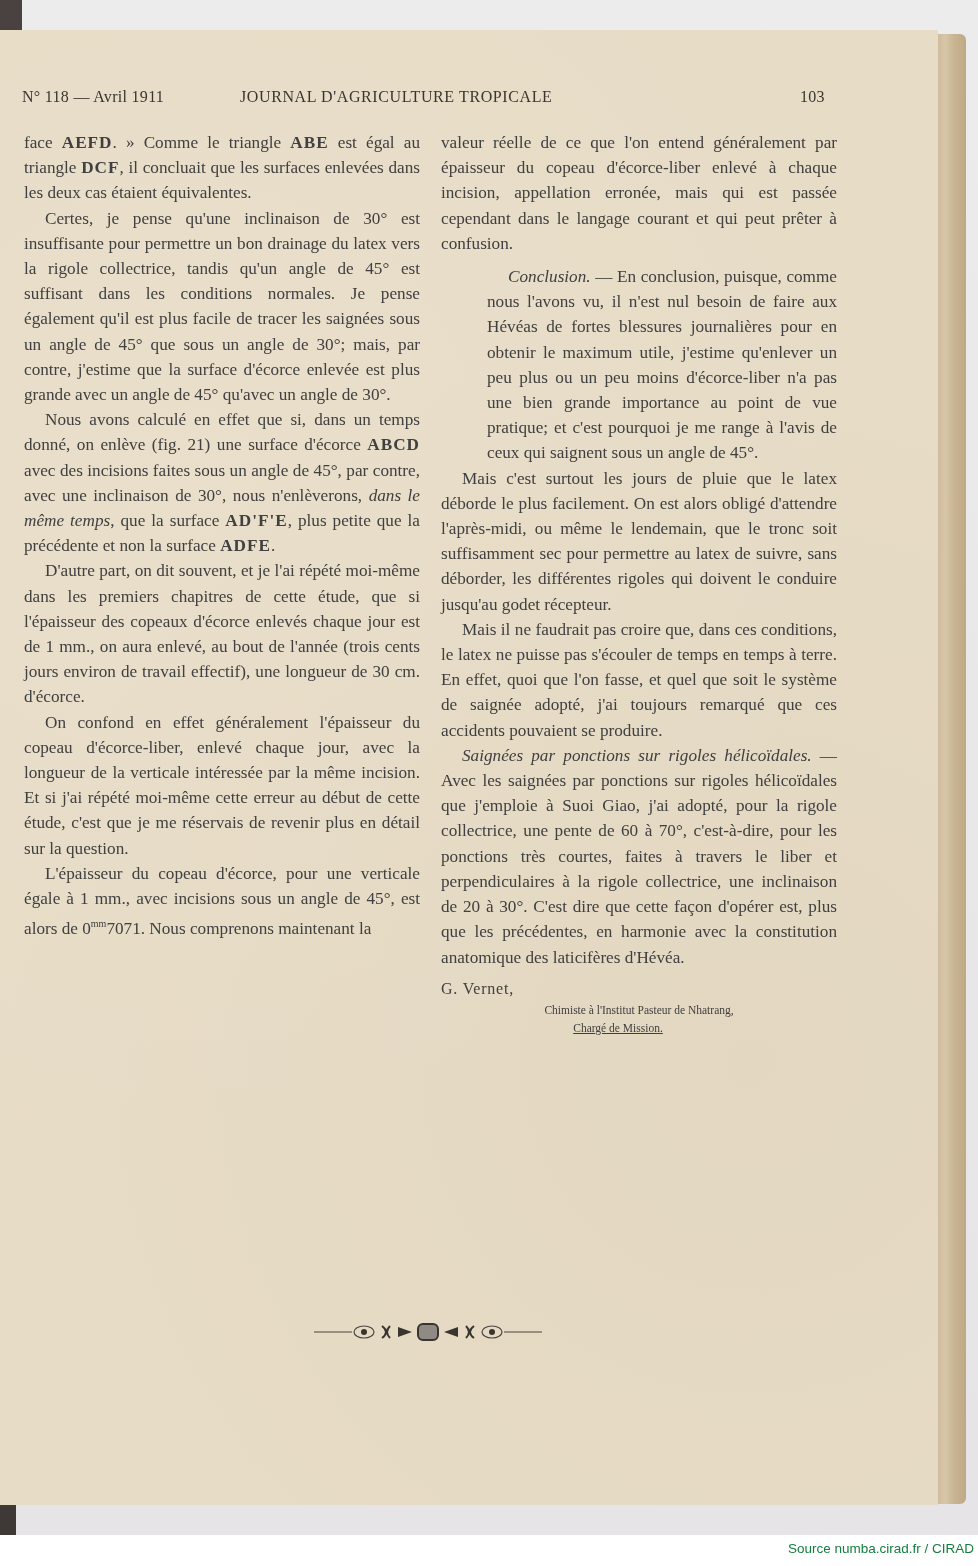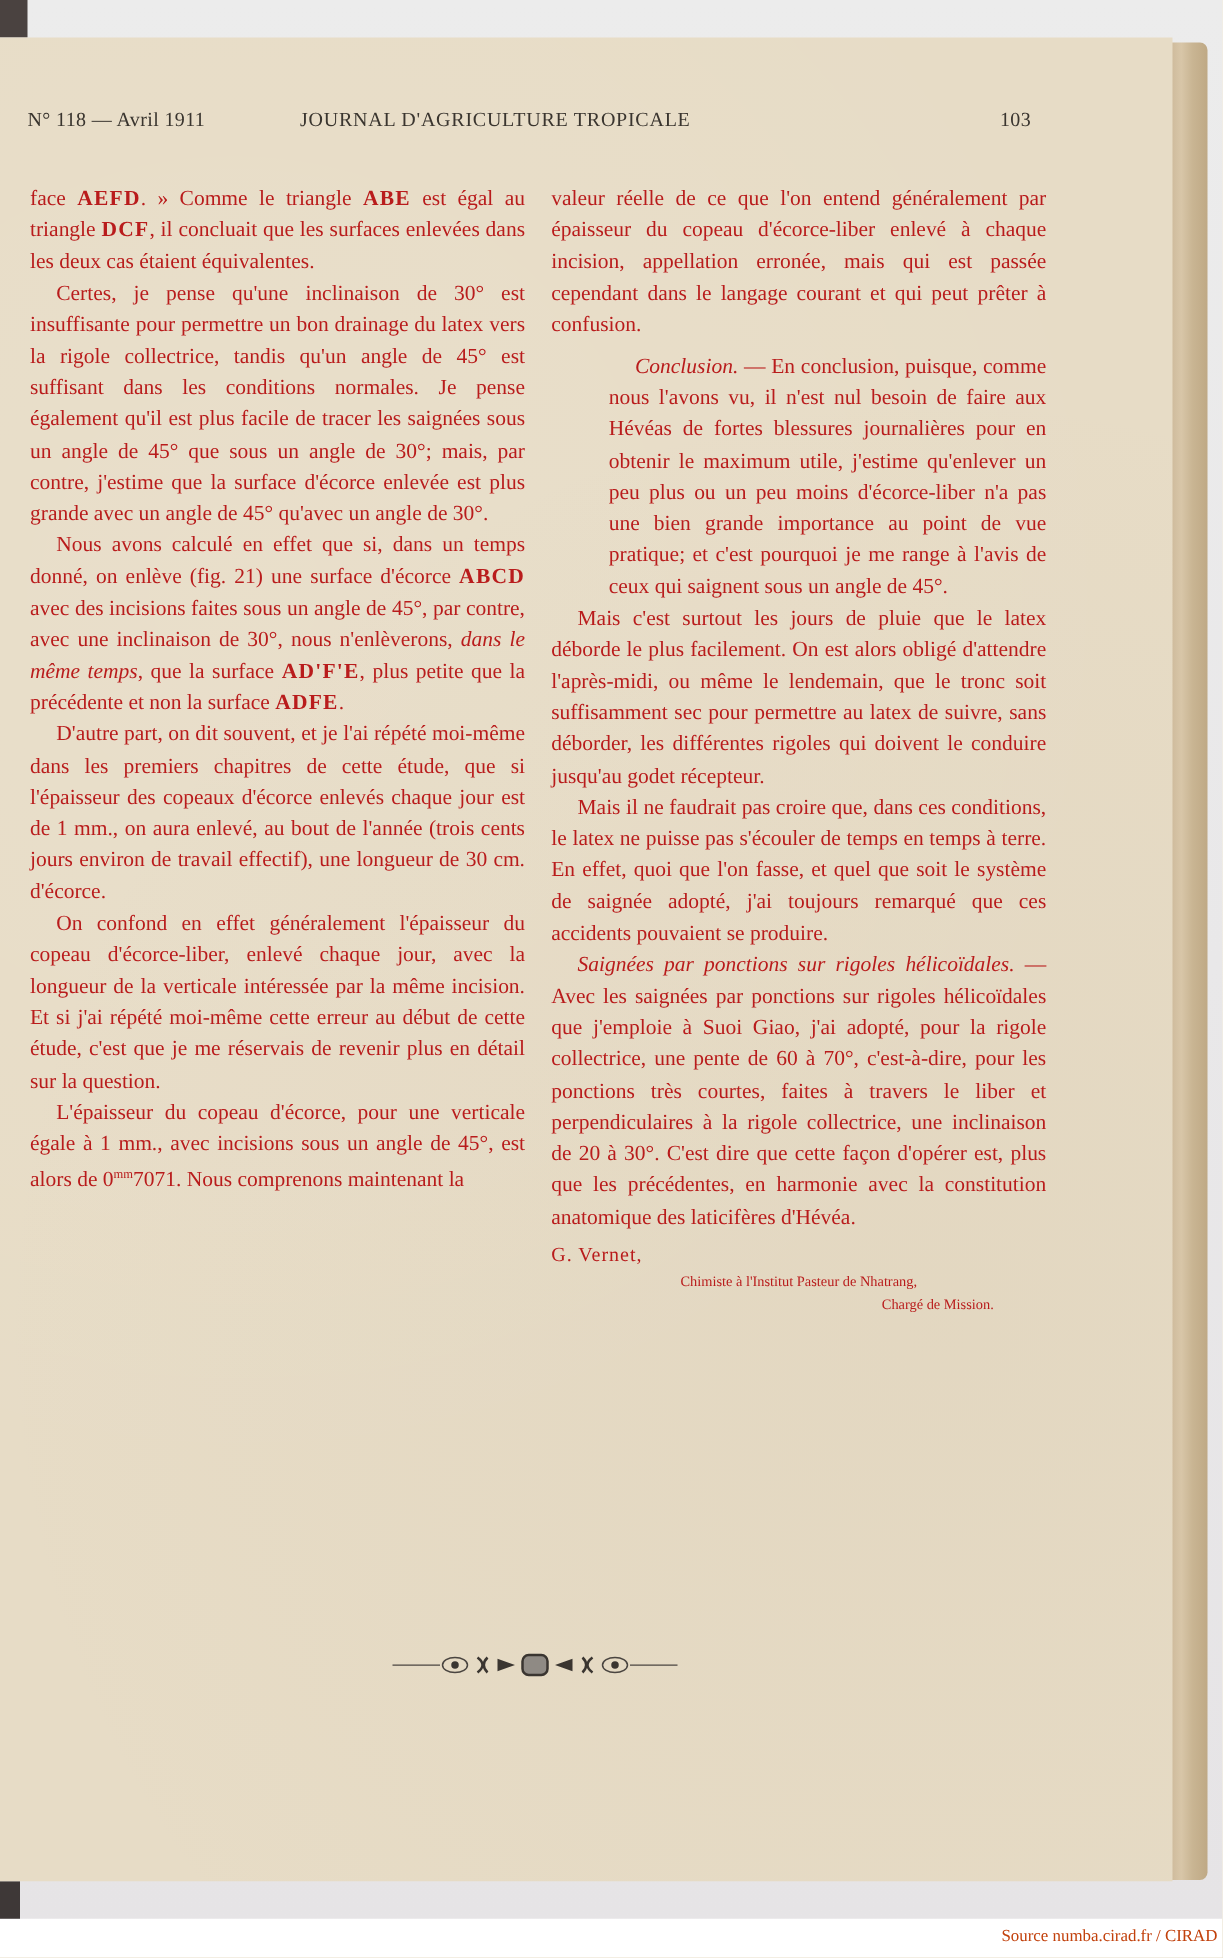--- a/index.html
+++ b/index.html
@@ -27,45 +27,45 @@
     border-radius: 0 6px 6px 0;
   }
   .running-head {
     position: absolute; left: 22px; top: 88px; width: 800px; height: 26px;
     color: #3a352f; font-size: 16px; letter-spacing: 0.3px;
   }
   .rh-left { position: absolute; left: 0; top: 0; }
   .rh-center { position: absolute; left: 218px; top: 0; letter-spacing: 0.6px; }
   .rh-right { position: absolute; left: 778px; top: 0; }
   .col {
-    position: absolute; top: 146px; width: 396px;
-    color: #b91c1c; font-size: 17.2px; line-height: 25.2px;
+    position: absolute; top: 130px; width: 396px;
+    color: #404040; font-size: 17.2px; line-height: 25.2px;
     text-align: justify;
   }
   .col-left { left: 24px; }
   .col-right { left: 441px; }
   .col p { margin: 0; text-indent: 21px; hyphens: manual; }
   .col p.noindent { text-indent: 0; }
   .col p.gap { margin-top: 8px; margin-left: 46px; }
   .col .it { font-style: italic; }
   .col .b { font-weight: bold; letter-spacing: 1px; }
   .signature {
     text-align: left; margin-top: 6px; padding-right: 60px;
     font-size: 16px; letter-spacing: 0.8px;
   }
   .sig-title {
     text-align: center; font-size: 11.5px; line-height: 18px; padding-right: 0;
   }
-  .sig-title2 { text-align: right; font-size: 11.5px; line-height: 18px; padding-right: 42px; }
+  .sig-title2 { text-align: center; font-size: 11.5px; line-height: 18px; padding-right: 42px; text-decoration: underline; }
   .ornament {
     position: absolute; left: 312px; top: 1320px; width: 232px; height: 24px;
   }
   .source {
     position: absolute; right: 4px; top: 1541px;
-    font-family: Liberation Serif, serif; font-size: 13.5px; color: #c2410c;
+    font-family: Liberation Sans, sans-serif; font-size: 13.5px; color: #15803d;
   }
 </style>
 </head>
 <body>
 
 <div class="scan-bg"></div>
 <div class="binding-left-top"></div>
 <div class="binding-left-bottom"></div>
 <div class="page-edge"></div>
 

